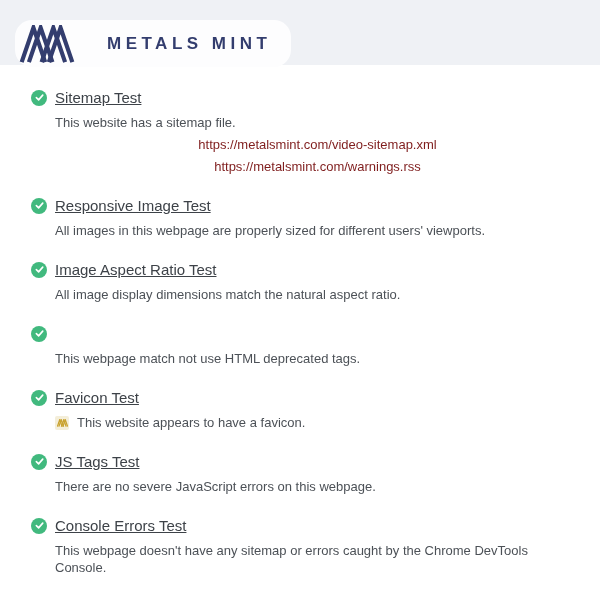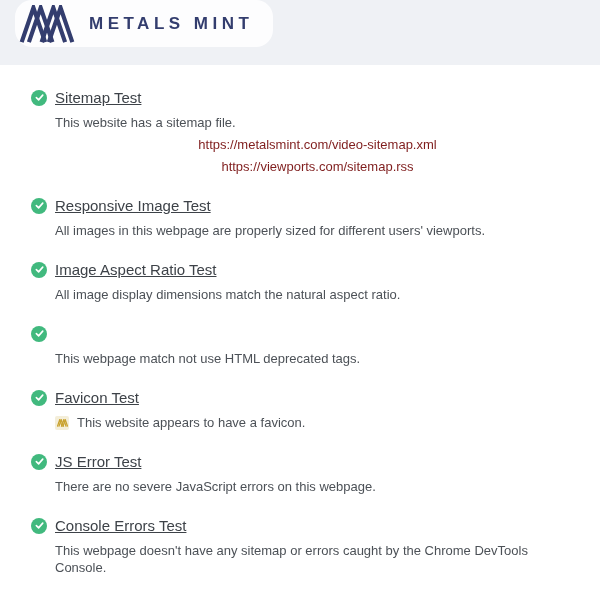--- a/index.html
+++ b/index.html
@@ -11,27 +11,27 @@
   }
 
   
   .site-header {
     width: 600px; height: 65px;
     background: #eff1f5;
     position: relative;
   }
   .logo-box {
     position: absolute;
-    left: 15px; top: 0;
+    left: 15px; top: 20px;
     height: 47px;
     background: #fdfdfe;
     display: flex;
     align-items: center;
     padding: 0 20px 0 4px;
-    gap: 14px;
+    gap: 32px;
     border-radius: 17px;
   }
   .logo-mark { width: 56px; height: 38px; flex: 0 0 auto; }
   .brand-text {
     font-size: 17px;
     font-weight: 700;
     letter-spacing: 4.5px;
     color: #333d6e;
     white-space: nowrap;
   }
@@ -114,21 +114,21 @@
     <div class="title-row">
       <span class="check-badge">
         <svg viewBox="0 0 10 10">
             <path d="M1.5 5.2 L4 7.6 L8.6 2.4" stroke="#ffffff" stroke-width="1.8" fill="none" stroke-linecap="round" stroke-linejoin="round"></path>
           </svg>
       </span>
       <span class="test-title">Sitemap Test</span>
     </div>
     <div class="desc-row">This website has a sitemap file.</div>
     <a class="link-row">https://metalsmint.com/video-sitemap.xml</a>
-    <a class="link-row">https://viewports.com/sitemap.rss</a>
+    <a class="link-row">https://metalsmint.com/warnings.rss</a>
   </div>
 
   <div class="test">
     <div class="title-row">
       <span class="check-badge">
         <svg viewBox="0 0 10 10">
             <path d="M1.5 5.2 L4 7.6 L8.6 2.4" stroke="#ffffff" stroke-width="1.8" fill="none" stroke-linecap="round" stroke-linejoin="round"></path>
           </svg>
       </span>
       <span class="test-title">Responsive Image Test</span>
@@ -181,21 +181,21 @@
     </div>
   </div>
 
   <div class="test">
     <div class="title-row">
       <span class="check-badge">
         <svg viewBox="0 0 10 10">
             <path d="M1.5 5.2 L4 7.6 L8.6 2.4" stroke="#ffffff" stroke-width="1.8" fill="none" stroke-linecap="round" stroke-linejoin="round"></path>
           </svg>
       </span>
-      <span class="test-title">JS Error Test</span>
+      <span class="test-title">JS Tags Test</span>
     </div>
     <div class="desc-row">There are no severe JavaScript errors on this webpage.</div>
   </div>
 
   <div class="test">
     <div class="title-row">
       <span class="check-badge">
         <svg viewBox="0 0 10 10">
             <path d="M1.5 5.2 L4 7.6 L8.6 2.4" stroke="#ffffff" stroke-width="1.8" fill="none" stroke-linecap="round" stroke-linejoin="round"></path>
           </svg>

